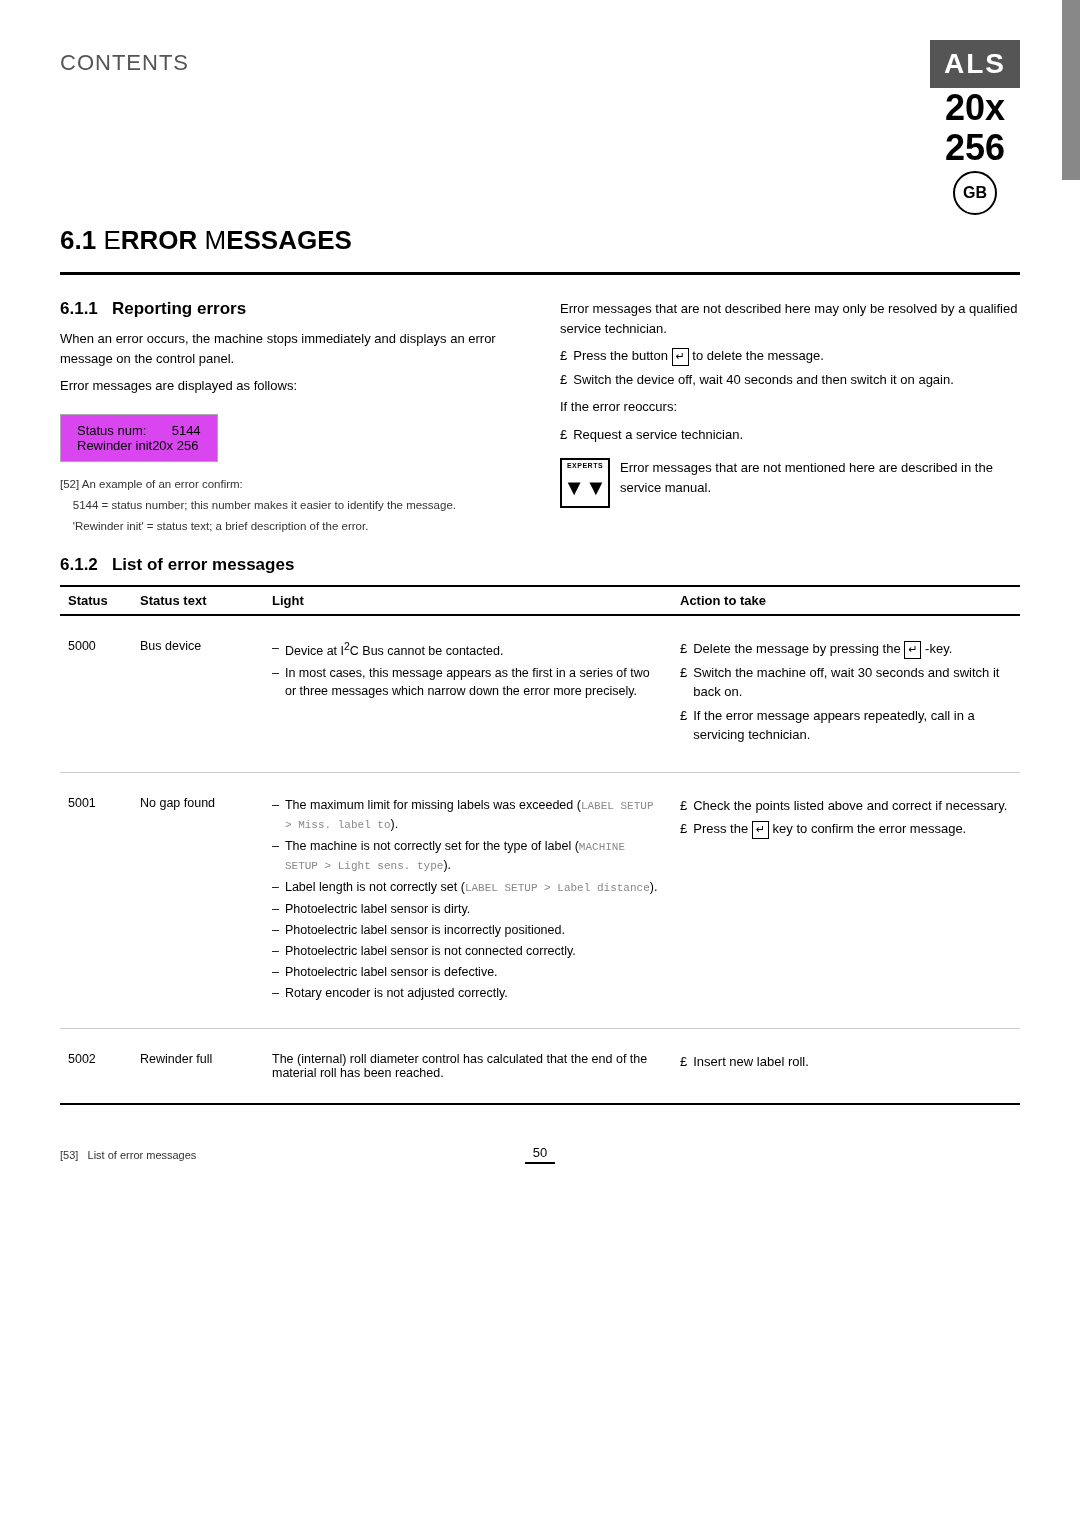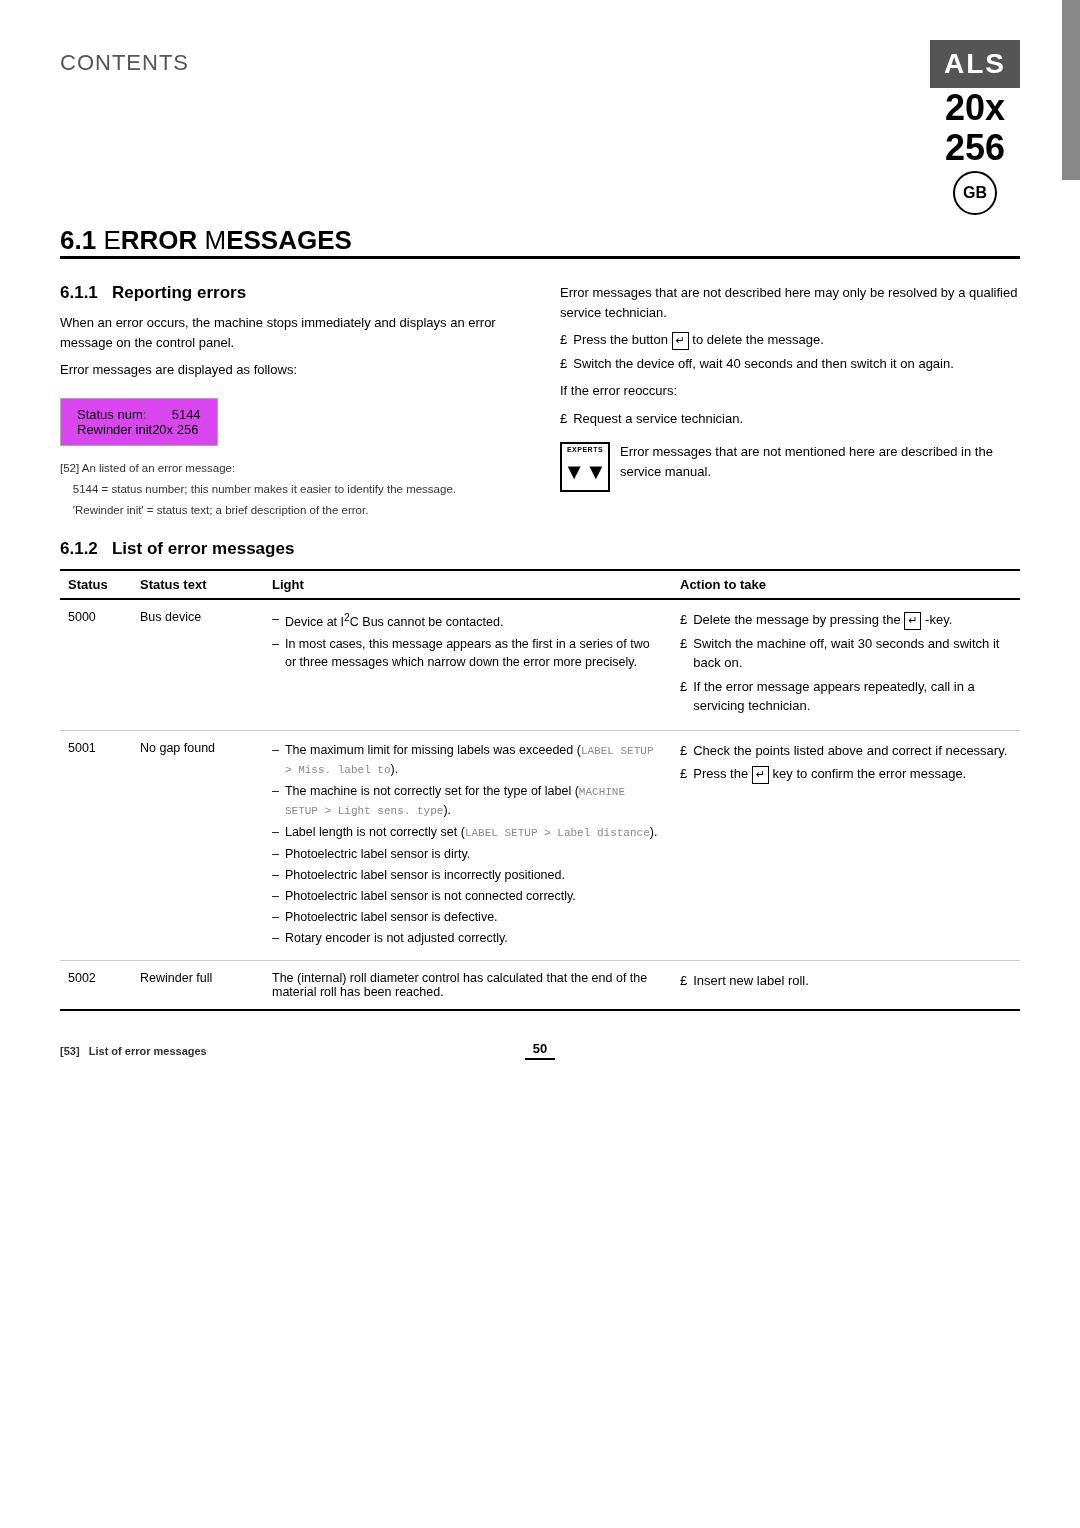--- a/index.html
+++ b/index.html
@@ -72,21 +72,21 @@
       font-weight: bold;
       margin-top: 4px;
     }
 
     
     .section-title {
       font-size: 26px;
       font-weight: bold;
       text-transform: uppercase;
       border-bottom: 3px solid #000;
-      padding-bottom: 0;
+      padding-bottom: 16px;
       margin-bottom: 24px;
       font-variant: small-caps;
     }
 
     .section-title span.prefix {
       font-weight: normal;
       font-variant: small-caps;
     }
 
     
@@ -203,21 +203,21 @@
     .error-table th {
       font-weight: bold;
       text-align: left;
       padding: 6px 8px;
       border-top: 2px solid #000;
       border-bottom: 2px solid #000;
       font-size: 13px;
     }
 
     .error-table td {
-      padding: 10px 8px;
+      padding: 23px 8px;
       vertical-align: top;
       border-bottom: 1px solid #ccc;
     }
 
     .error-table tr:last-child td {
       border-bottom: 2px solid #000;
       margin-top: 16px;
     }
 
     .error-table .col-status {
@@ -258,23 +258,22 @@
       font-size: 11px;
       color: #888;
       font-family: 'Courier New', monospace;
     }
 
     
     .page-footer {
       display: flex;
       justify-content: center;
       align-items: center;
-      margin-top: 30px;
+      margin-top: 40px;
       position: relative;
-      font-weight: bold;
     }
 
     .page-number {
       font-size: 13px;
       text-align: center;
     }
 
     .footer-note {
       font-size: 11px;
       color: #333;
@@ -339,21 +338,21 @@
         <div>
           <span>Status num:</span>
           &nbsp;&nbsp;&nbsp;&nbsp;&nbsp;
           <span>5144</span>
         </div>
         <div>Rewinder init20x 256</div>
       </div>
 
       <p class="caption caption-bracket">
         <span>[52]</span>
-        <span> An listed of an error message:</span>
+        <span> An example of an error confirm:</span>
       </p>
       <p class="caption">&nbsp;&nbsp;&nbsp;&nbsp;5144 = status number; this number makes it easier to identify the message.</p>
       <p class="caption">&nbsp;&nbsp;&nbsp;&nbsp;'Rewinder init' = status text; a brief description of the error.</p>
     </div>
 
     <div class="col-right">
       <p class="body-text">Error messages that are not described here may only be resolved by a qualified service technician.</p>
 
       <ul class="bullet-list">
         <li>

